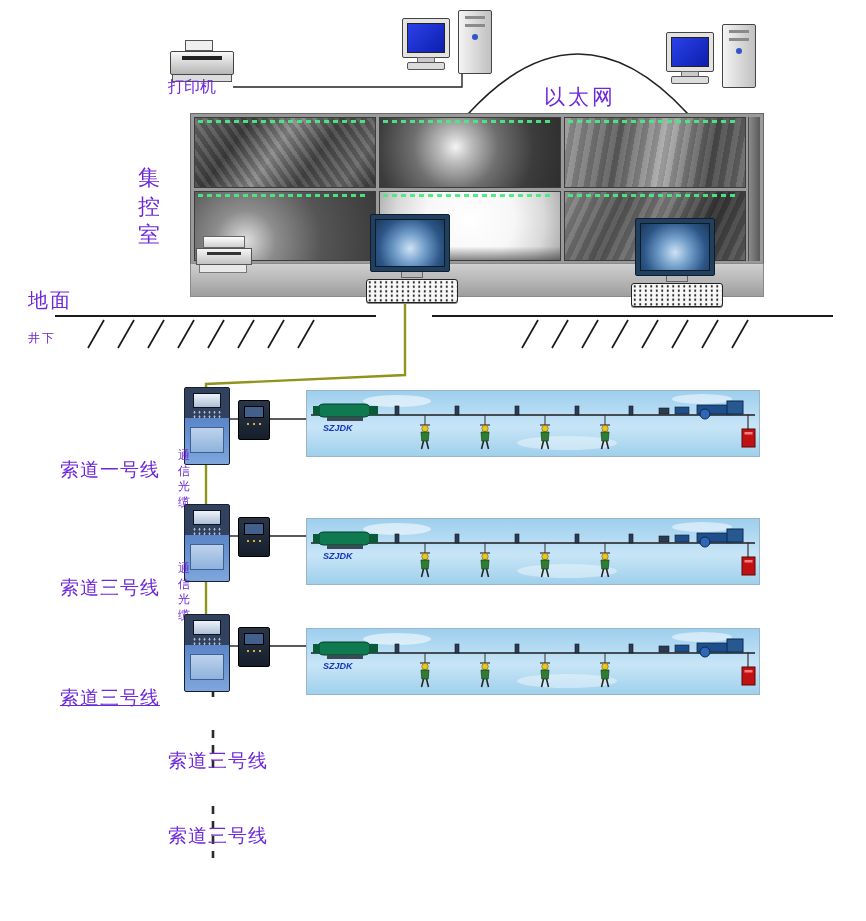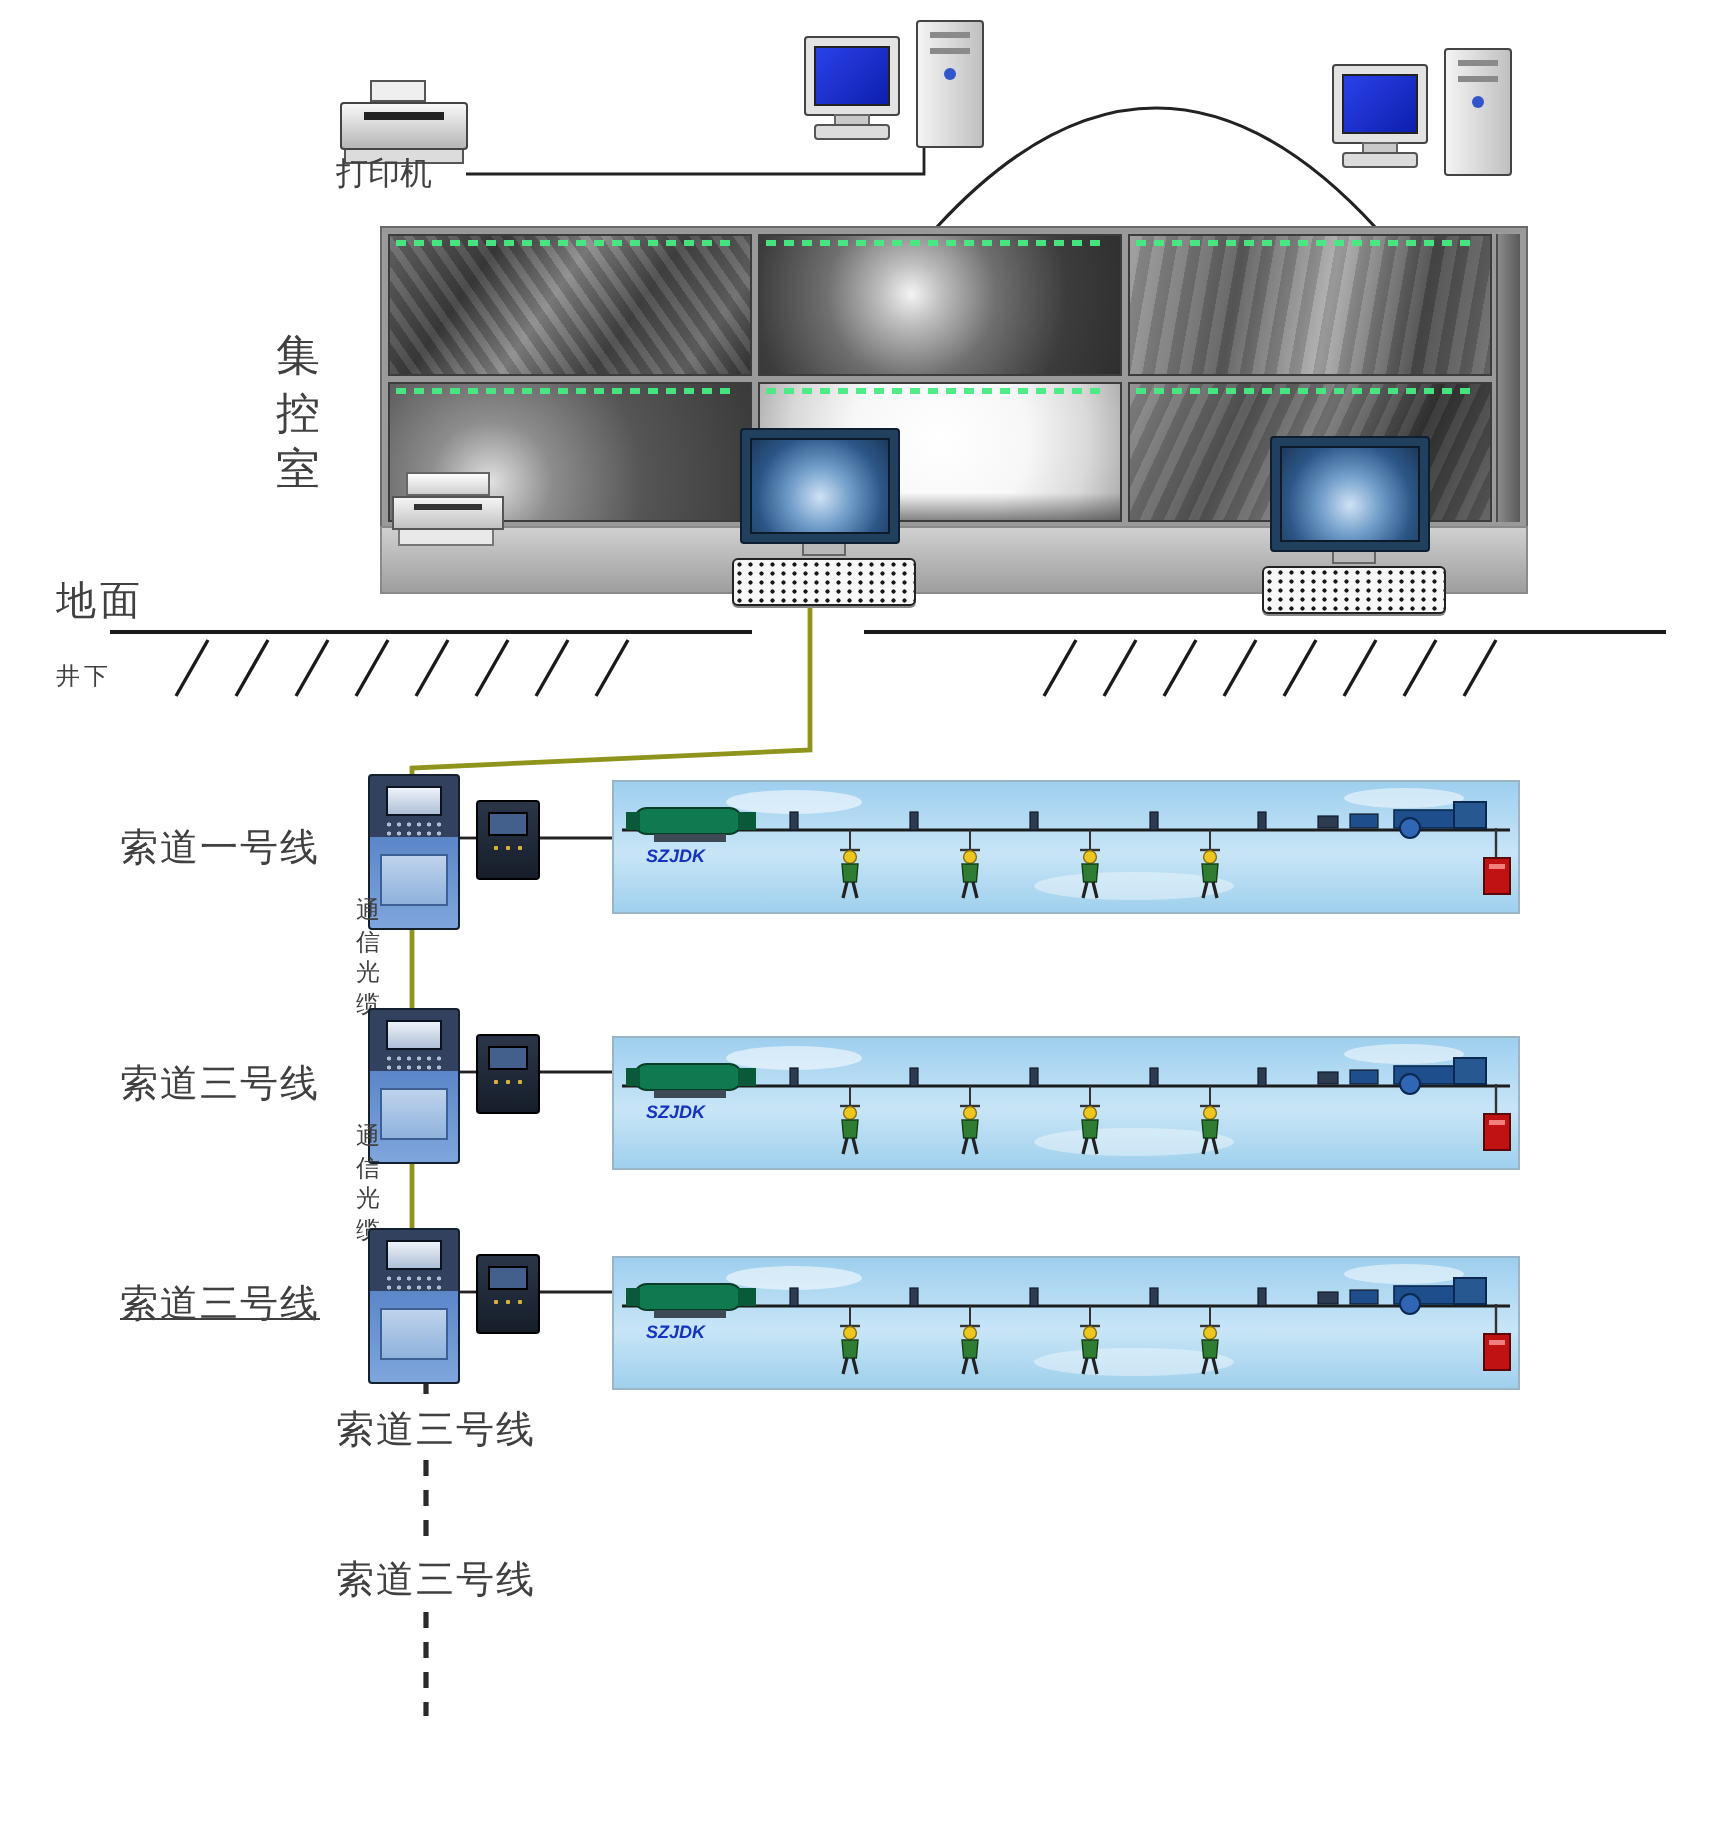--- a/index.html
+++ b/index.html
@@ -6,22 +6,22 @@
   .canvas{position:relative;width:866px;height:921px;background:#fff;overflow:hidden;
           font-family:"Liberation Serif","DejaVu Serif",serif;}
   .overlay{position:absolute;left:0;top:0;}
   .wire{fill:none;stroke:#222;stroke-width:1.4;}
   .arc{stroke-width:1.6;}
   .groundline{stroke:#1a1a1a;stroke-width:2;}
   .hatch line{stroke:#1a1a1a;stroke-width:1.7;}
   .fiber{fill:none;stroke:#8f941c;stroke-width:2.4;}
   .dashline{stroke:#2a2a2a;stroke-width:2.6;stroke-dasharray:8 7;}
 
-  .lbl{position:absolute;color:#404040;}
-  .lbl-h{font-size:19px;letter-spacing:1px;white-space:nowrap;}
+  .lbl{position:absolute;color:#6d28d9;}
+  .lbl-h{font-size:19px;letter-spacing:1px;white-space:nowrap;margin-top:46px;}
   .lbl-v{word-break:break-all;line-height:1.3;}
 
   
   .printer1{position:absolute;left:170px;top:40px;width:64px;}
   .p-feed{width:26px;height:9px;margin-left:15px;background:#efefef;border:1px solid #555;}
   .p-body{width:62px;height:22px;background:linear-gradient(#f8f8f8,#b6b6b6);border:1px solid #444;border-radius:2px;}
   .p-slot{width:40px;height:4px;margin:4px auto 0;background:#222;}
   .p-base{width:58px;height:6px;margin-left:2px;background:#dcdcdc;border:1px solid #555;border-top:none;}
 
   
@@ -152,20 +152,21 @@
       </div>
     <div class="pc-neck"></div>
     <div class="pc-foot"></div>
     <div class="pc-tower">
       <div class="slot"></div>
       <div class="slot"></div>
       <div class="btn"></div>
     </div>
   </div>
 
+  <div class="eth lbl">以太网</div>
 
   <div class="pc" style="left:666px;top:24px;">
     <div class="pc-mon">
         <div class="pc-scr"></div>
       </div>
     <div class="pc-neck"></div>
     <div class="pc-foot"></div>
     <div class="pc-tower">
       <div class="slot"></div>
       <div class="slot"></div>

